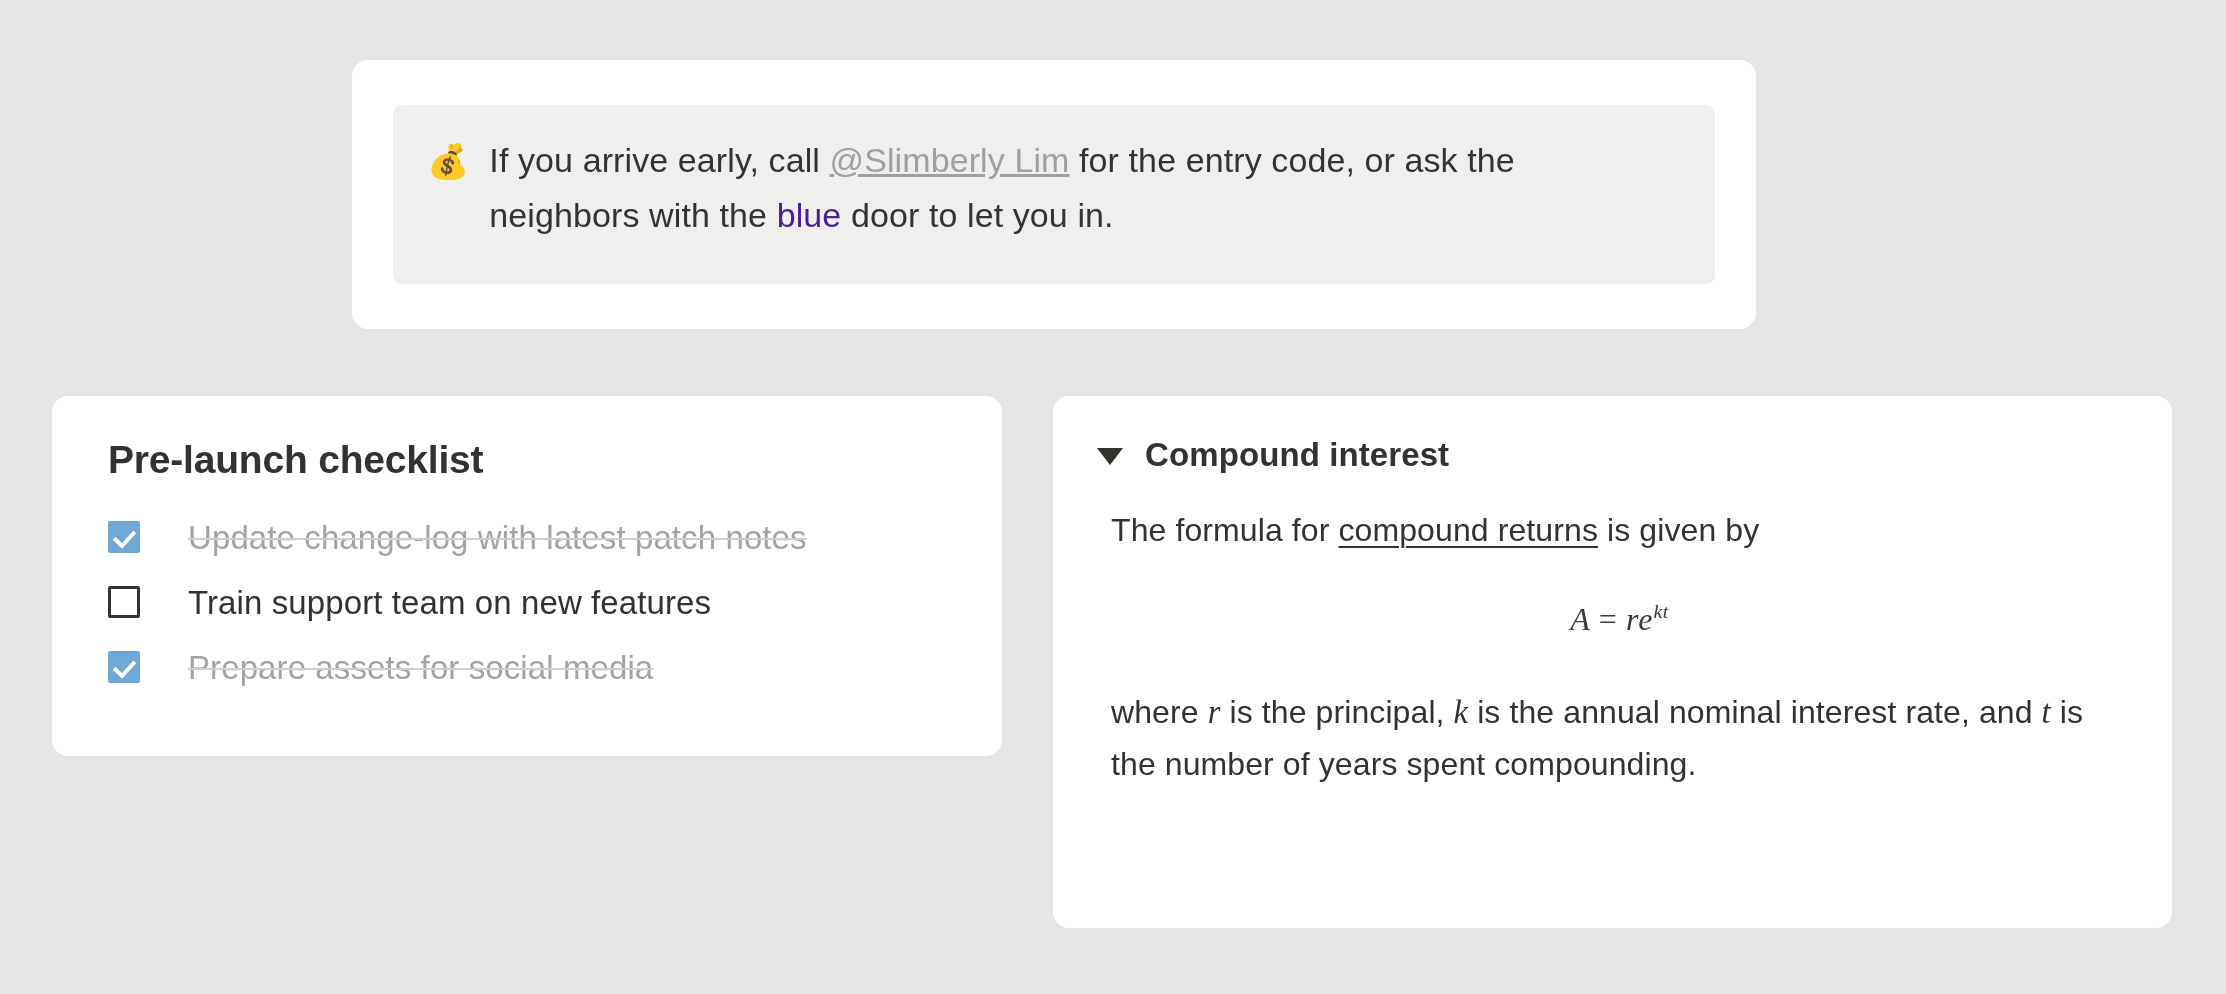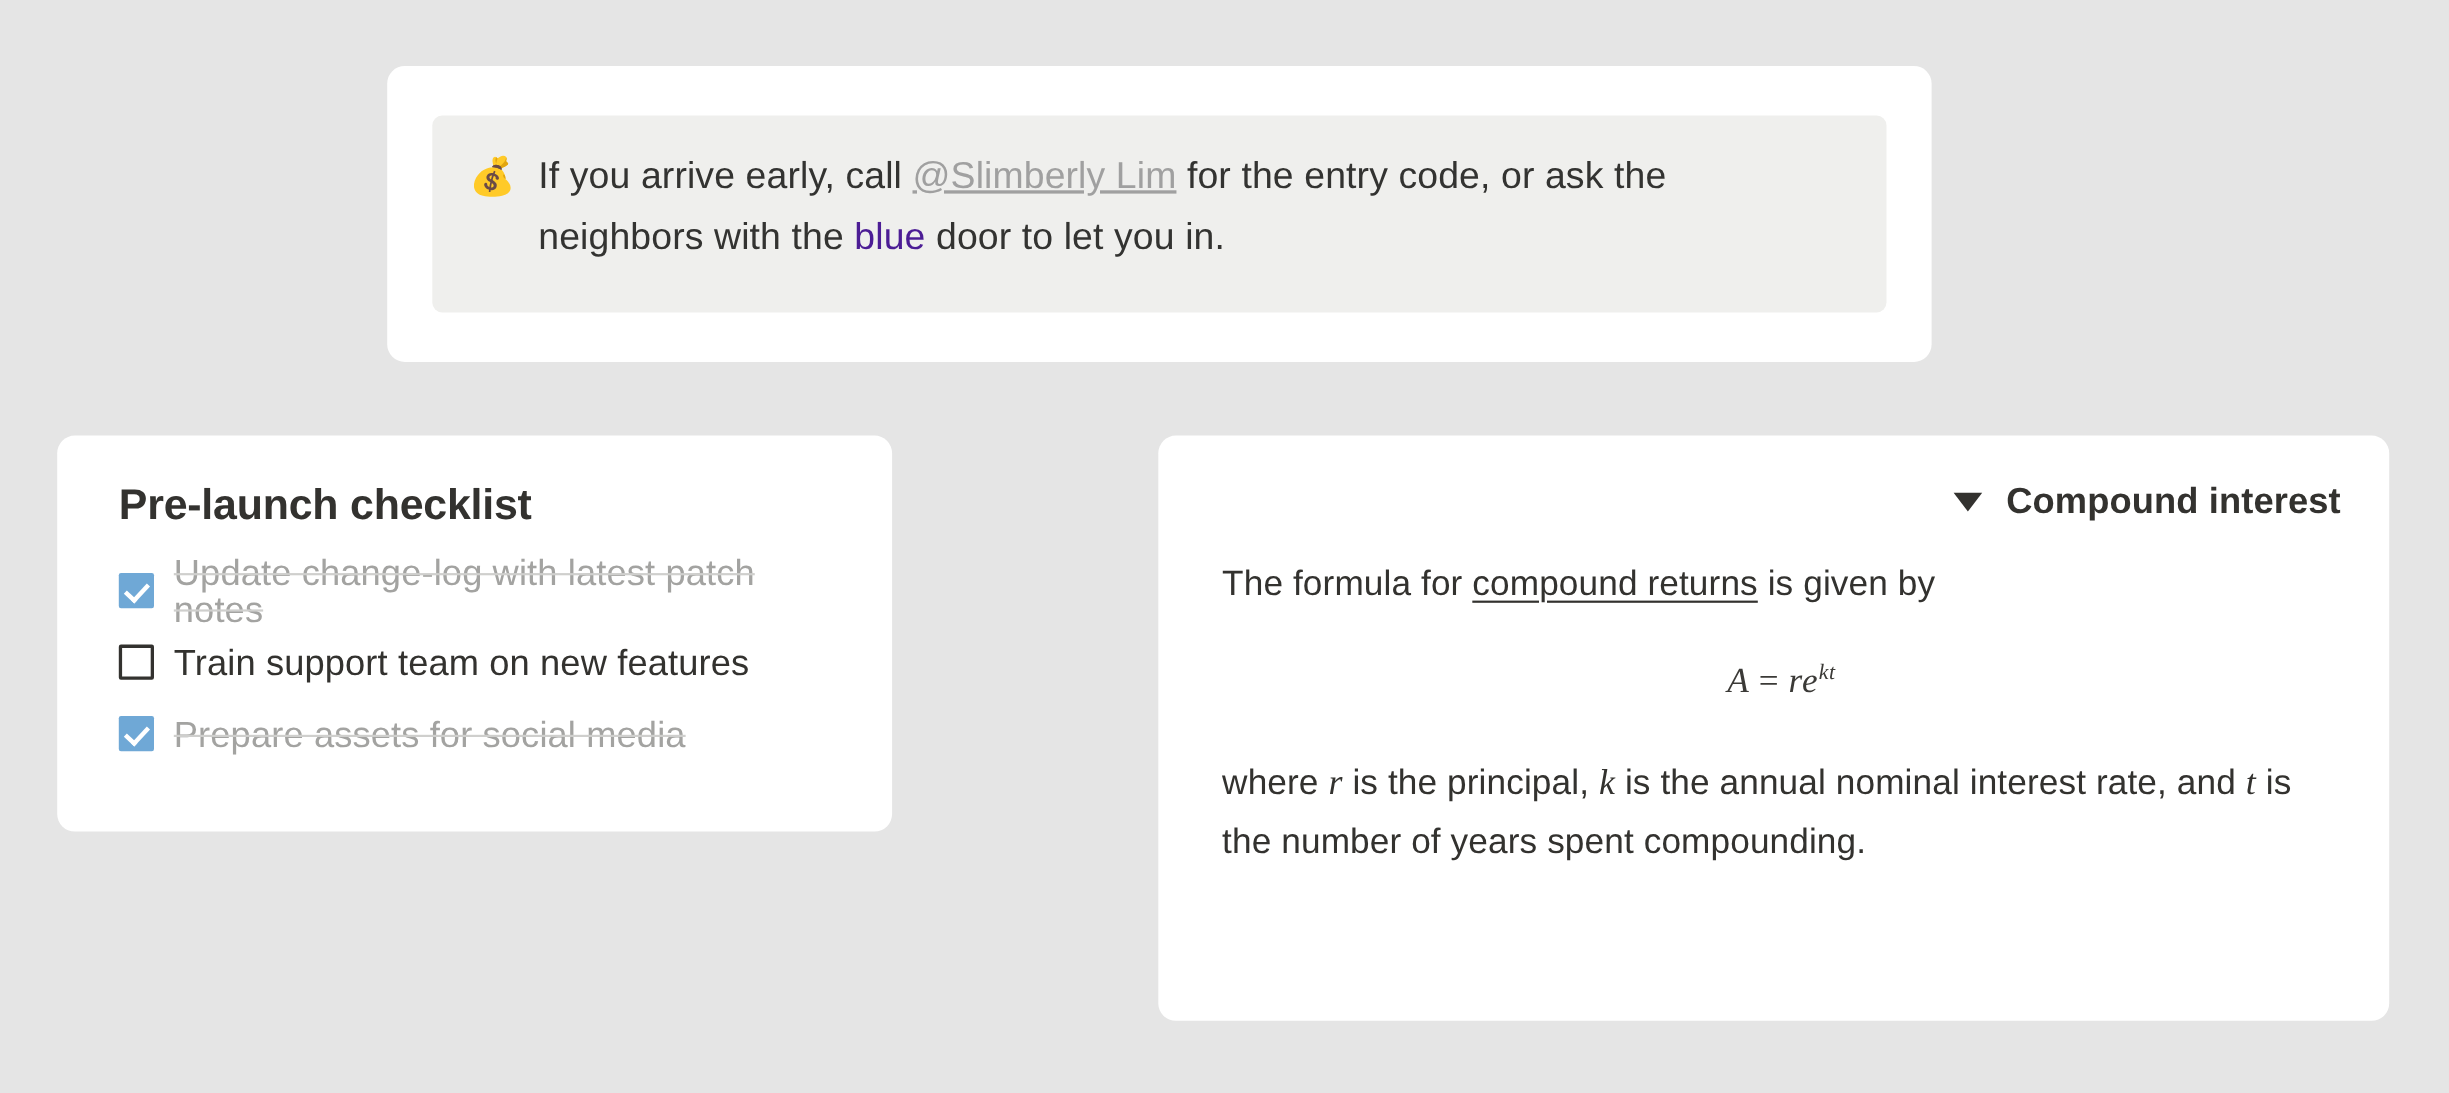--- a/index.html
+++ b/index.html
@@ -61,36 +61,37 @@
     text-decoration: underline;
   }
   .link-blue {
     color: #4c1d95;
   }
 
   
   #checklist-card {
     left: 52px;
     top: 396px;
-    width: 759px;
+    width: 950px;
     height: 360px;
     padding: 42px 56px;
   }
   #checklist-title {
     font-size: 39px;
     font-weight: bold;
     color: #33322f;
     margin: 0 0 30px 0;
     letter-spacing: -0.2px;
   }
   .check-row {
     display: flex;
     align-items: center;
     margin-bottom: 15px;
     height: 50px;
+    gap: 30px;
   }
   .check-row:last-child { margin-bottom: 0; }
 
   .checkbox {
     flex: 0 0 auto;
     width: 32px;
     height: 32px;
     box-sizing: border-box;
     margin-right: 18px;
     position: relative;
@@ -132,21 +133,20 @@
     left: 1053px;
     top: 396px;
     width: 1119px;
     height: 532px;
     padding: 40px 44px;
   }
   #formula-header {
     display: flex;
     align-items: center;
     margin-bottom: 30px;
-    justify-content: flex-end;
   }
   #disclosure-triangle {
     flex: 0 0 auto;
     width: 0;
     height: 0;
     border-left: 13px solid transparent;
     border-right: 13px solid transparent;
     border-top: 17px solid #33322f;
     margin-right: 22px;
     margin-top: 2px;

